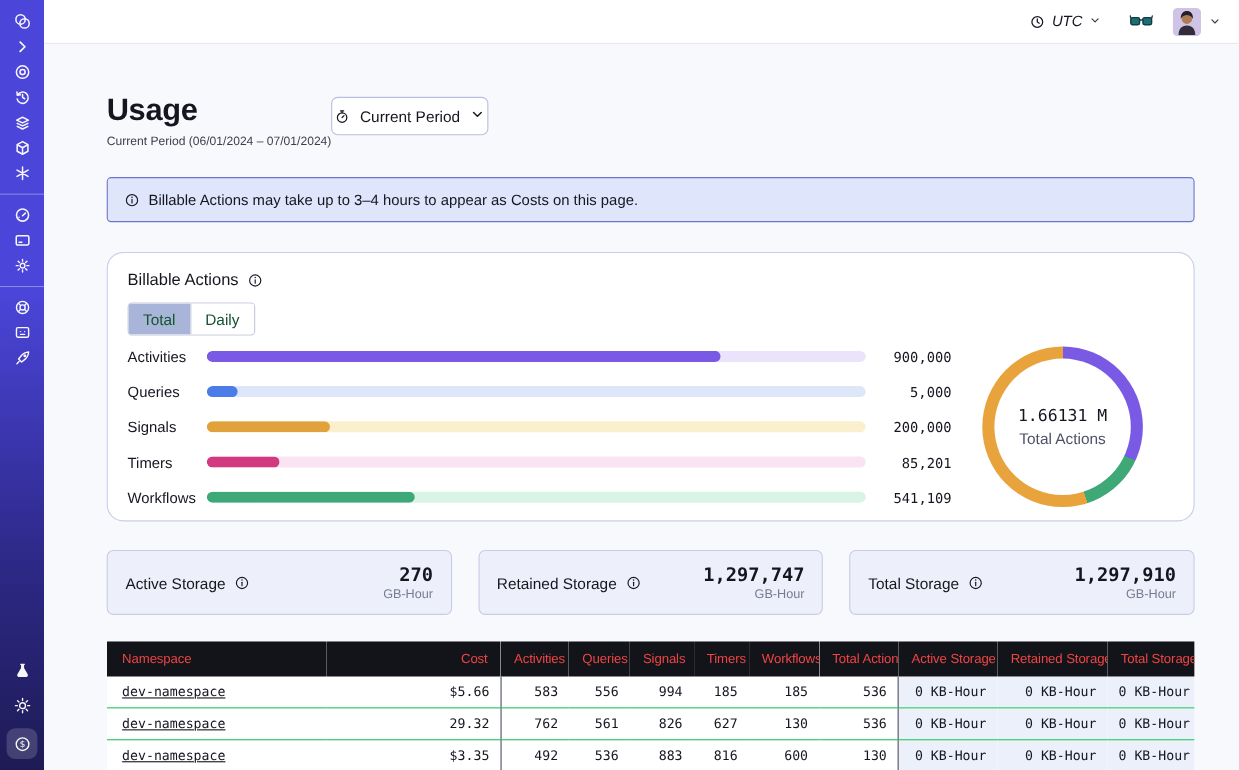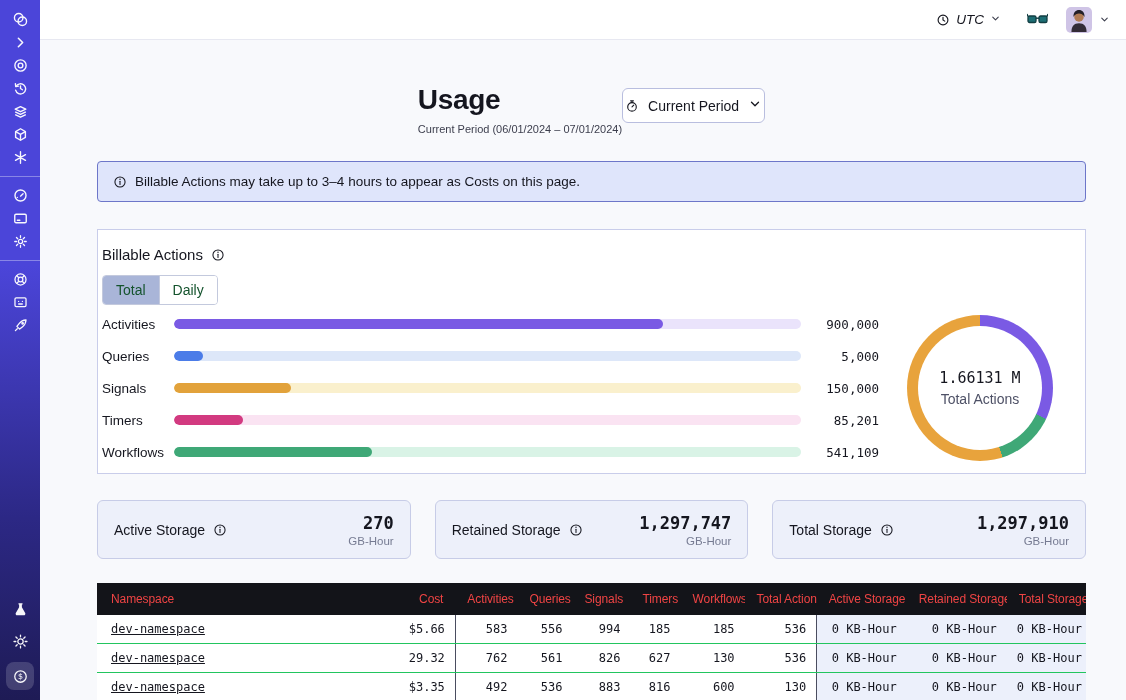--- a/index.html
+++ b/index.html
@@ -36,41 +36,41 @@
   }
   .tz { display:flex; align-items:center; gap:6px; font-size:13.5px; cursor:pointer; margin-right:26px;font-style:italic; }
   .glasses { margin-right:18px; cursor:pointer; display:flex; }
   .avatar { width:26px; height:26px; border-radius:5px; overflow:hidden; cursor:pointer; flex:none; }
   .avatar svg { display:block; }
   .tb-chev { margin-left:7px; cursor:pointer; display:flex; color:#3c3e4d; }
   .chev svg, .tb-chev svg { width:11px; height:11px; }
 
   
   .content { padding:44px 40px 0 57px; }
-  .page-head { display:flex; justify-content:center; align-items:flex-start; }
+  .page-head { display:flex; justify-content:flex-start; align-items:flex-start; }
   h1.page-title { margin:0; font-size:28px; font-weight:600; letter-spacing:-.3px; }
   .subtitle { margin-top:7px; font-size:11px; color:#3c3e4d; }
   .period-btn {
     display:flex; align-items:center; gap:9px; background:#fff; border:1px solid #b9bedf;
     border-radius:6px; padding:8px 2px; font-size:14px; font-weight:500; color:#15161f;
     font-family:inherit; cursor:pointer; margin-top:4px;
   }
   .period-btn svg { width:14px; height:14px; }
 
   .banner {
     margin-top:26px; background:#dfe5fb; border:1px solid #6d76c9; border-radius:4px;
     padding:12px 15px; font-size:13.5px; display:flex; align-items:center; gap:8px;
   }
   .info-ic { width:14px; height:14px; flex:none; display:inline-flex; }
   .info-ic svg { width:14px; height:14px; }
 
   
   .card {
-    margin-top:27px; background:#fff; border:1px solid #c9cdea; border-radius:0;
-    padding:16px 4px 12px;
+    margin-top:27px; background:#fff; border:1px solid #c9cdea; border-radius:15px;
+    padding:16px 18px 12px;
   }
   .card-title { font-size:15px; display:flex; align-items:center; gap:8px; }
   .segmented { margin-top:12px; display:inline-flex; border:1px solid #c3c9dd; border-radius:4px; overflow:hidden; }
   .seg { padding:6px 13px; font-size:14px; background:#fff; border:none; font-family:inherit; color:#14532d; cursor:pointer; }
   .seg.active { background:#a9b5d8; }
   .seg + .seg { border-left:1px solid #c3c9dd; }
 
   .chart-row { display:flex; align-items:center; margin-top:10px; }
   .bars { flex:1; display:flex; flex-direction:column; gap:17px; min-width:0; }
   .bar-row { display:flex; align-items:center; }
@@ -336,21 +336,21 @@
               <div class="bar-track" style="background: rgb(221, 231, 249);">
                   <div class="bar-fill" style="width: 4.6%; background: rgb(75, 124, 232);"></div>
                 </div>
               <span class="bar-value">5,000</span>
             </div>
             <div class="bar-row">
               <span class="bar-label">Signals</span>
               <div class="bar-track" style="background: rgb(250, 240, 205);">
                   <div class="bar-fill" style="width: 18.7%; background: rgb(226, 162, 59);"></div>
                 </div>
-              <span class="bar-value">150,000</span>
+              <span class="bar-value">200,000</span>
             </div>
             <div class="bar-row">
               <span class="bar-label">Timers</span>
               <div class="bar-track" style="background: rgb(250, 227, 242);">
                   <div class="bar-fill" style="width: 11%; background: rgb(210, 58, 128);"></div>
                 </div>
               <span class="bar-value">85,201</span>
             </div>
             <div class="bar-row">
               <span class="bar-label">Workflows</span>

